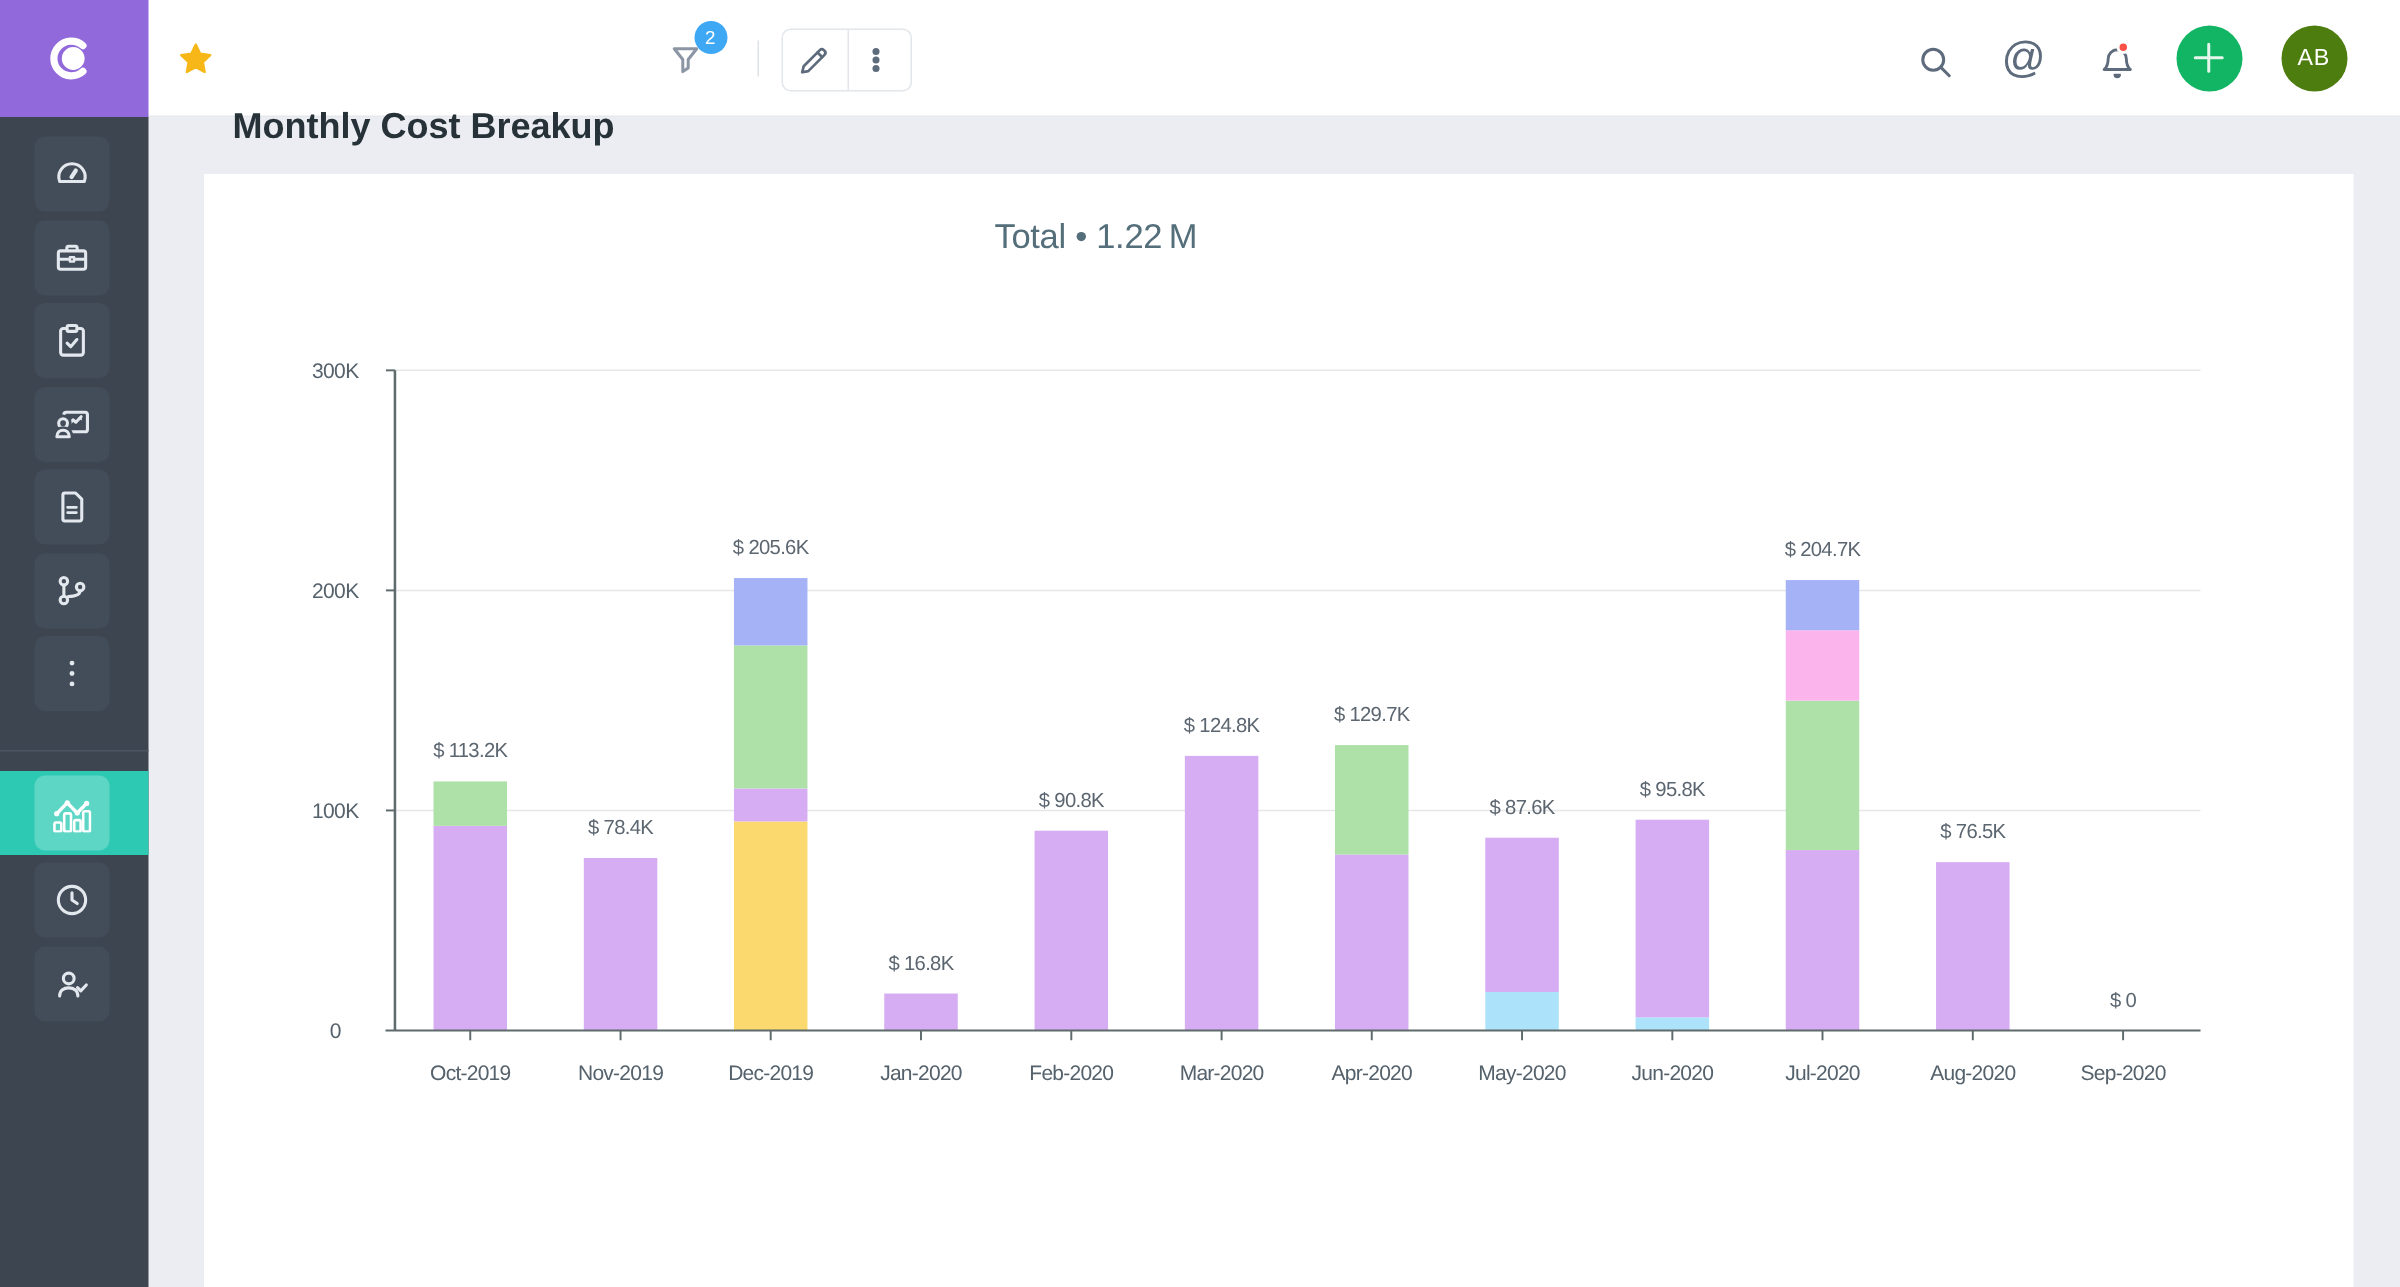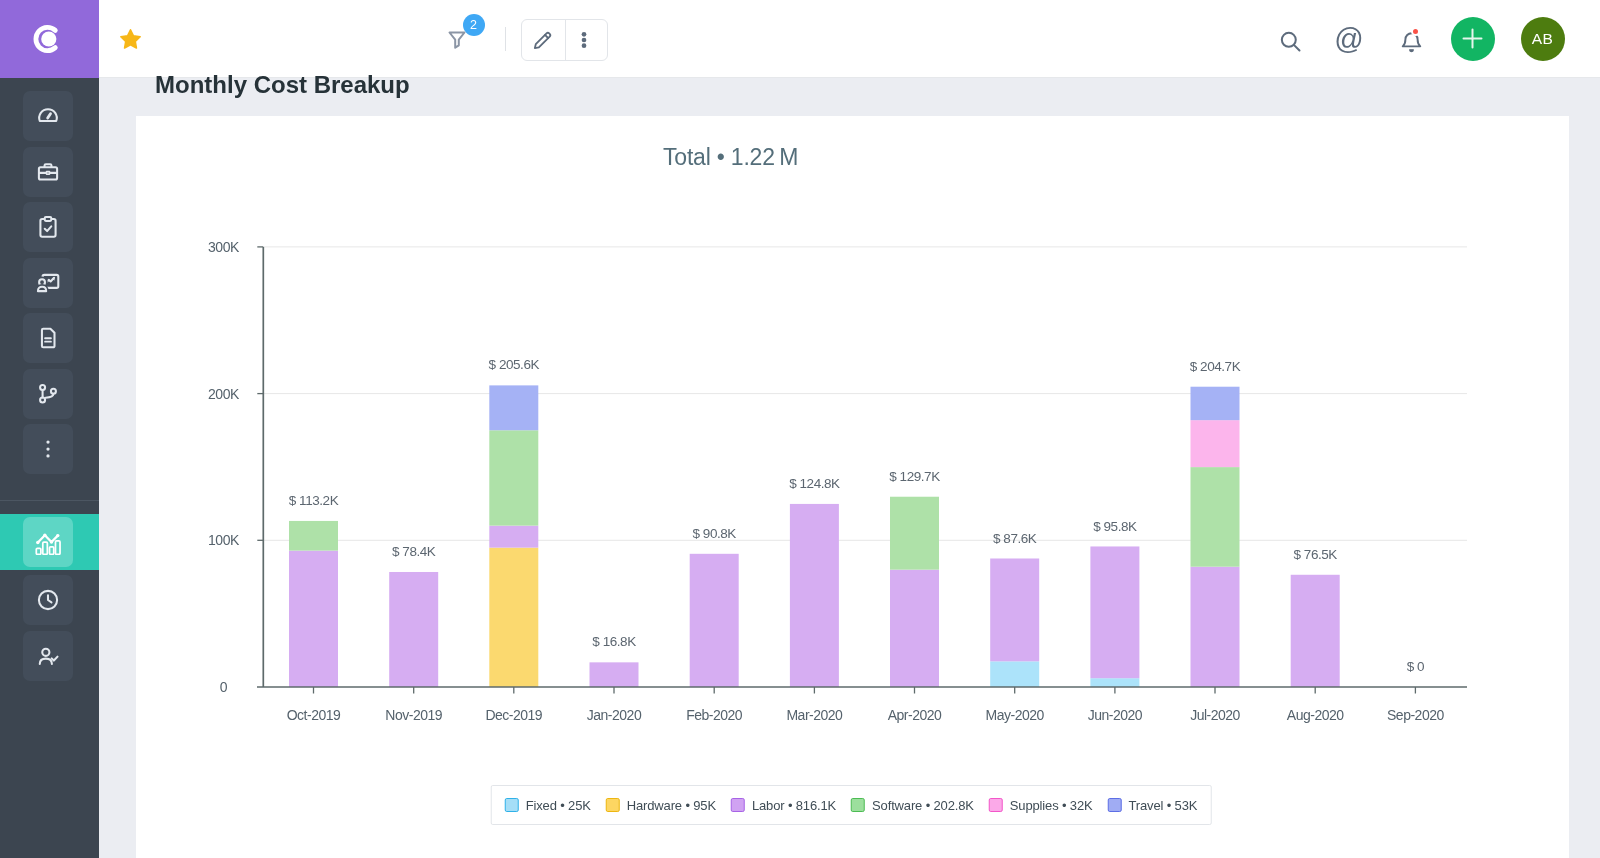--- a/index.html
+++ b/index.html
@@ -95,28 +95,20 @@
 <text x="1415.4" y="671.0" text-anchor="middle" font-size="13.5" fill="#5c6670" letter-spacing="-0.45">$ 0</text>
 <line x1="1415.4" y1="687.0" x2="1415.4" y2="693.5" stroke="#5e6a6b" stroke-width="1.3"></line>
 <text x="1415.4" y="720.0" text-anchor="middle" font-size="14" fill="#55626c" letter-spacing="-0.5">Sep-2020</text>
 <line x1="263.3" y1="246.9" x2="263.3" y2="687.0" stroke="#5e6a6b" stroke-width="1.7"></line>
 <line x1="257" y1="687.0" x2="1467" y2="687.0" stroke="#5e6a6b" stroke-width="1.4"></line>
 <text x="223.5" y="692.0" text-anchor="middle" font-size="14" fill="#55626c" letter-spacing="-0.4">0</text>
 <text x="223.5" y="545.3" text-anchor="middle" font-size="14" fill="#55626c" letter-spacing="-0.4">100K</text>
 <text x="223.5" y="398.6" text-anchor="middle" font-size="14" fill="#55626c" letter-spacing="-0.4">200K</text>
 <text x="223.5" y="251.9" text-anchor="middle" font-size="14" fill="#55626c" letter-spacing="-0.4">300K</text>
   </svg>
-  <div id="legend">
-<span class="li"><span class="sw" style="background:#a5def7;border-color:#2fb1e8"></span>Fixed • 25K</span>
-<span class="li"><span class="sw" style="background:#fdd662;border-color:#edb611"></span>Hardware • 95K</span>
-<span class="li"><span class="sw" style="background:#d0a2f2;border-color:#a763e6"></span>Labor • 816.1K</span>
-<span class="li"><span class="sw" style="background:#9cdf9d;border-color:#4cbc53"></span>Software • 202.8K</span>
-<span class="li"><span class="sw" style="background:#fba9e8;border-color:#f356c9"></span>Supplies • 32K</span>
-<span class="li"><span class="sw" style="background:#a0acf3;border-color:#5d6ee5"></span>Travel • 53K</span>
-  </div>
   <div id="topbar"></div>
   <div id="logo">
     <svg width="99" height="78" viewBox="0 0 99 78">
       <g transform="translate(47.5,39)">
         <circle cx="1.3" cy="0" r="7.6" fill="#fff"></circle>
         <path d="M 7.8 -8.6 A 11.6 11.6 0 1 0 7.8 8.6" fill="none" stroke="#fff" stroke-width="4.8" stroke-linecap="round"></path>
       </g>
     </svg>
   </div>
   <div id="pagetitle">Monthly Cost Breakup</div>

